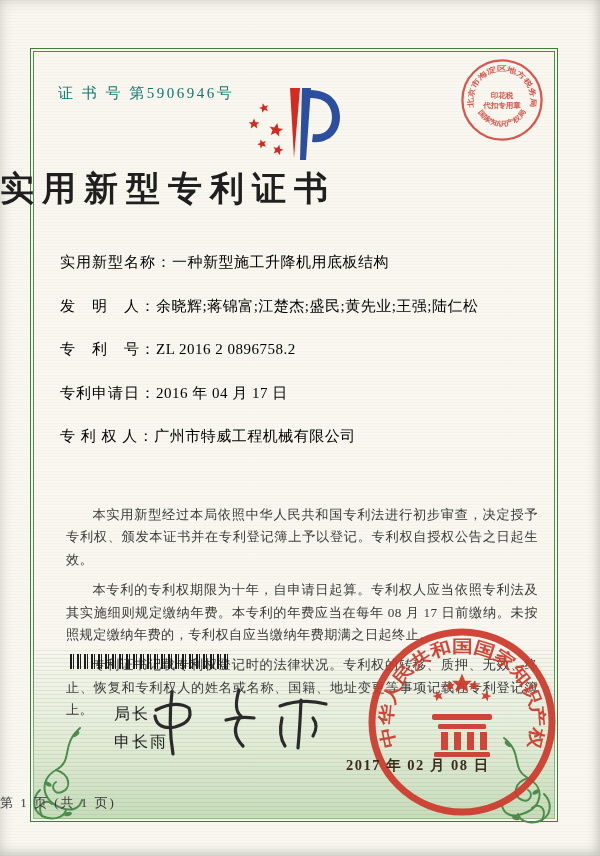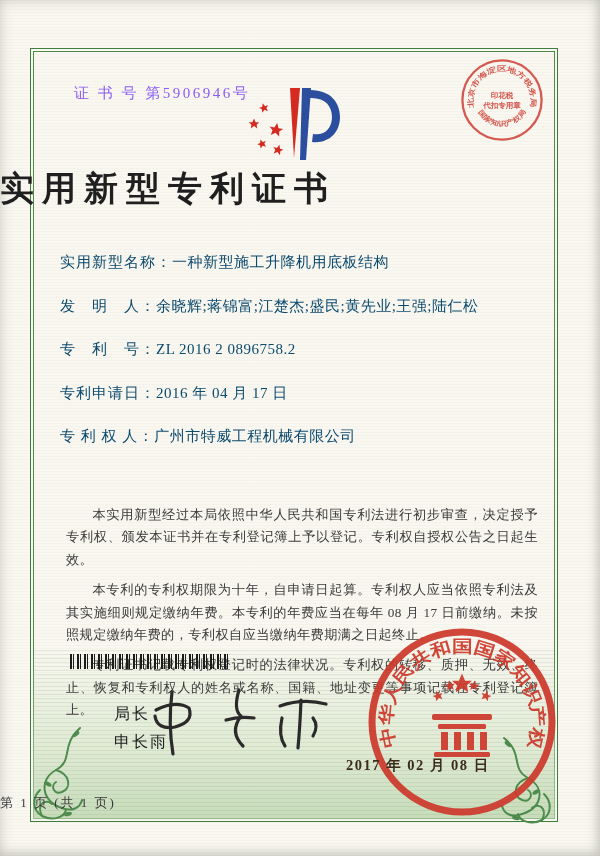--- a/index.html
+++ b/index.html
@@ -27,33 +27,33 @@
     position:absolute;inset:2px;border:1px solid #4c8a4c;
   }
   
   .bottom-band{
     position:absolute;left:33px;top:650px;width:522px;height:169px;z-index:1;
     background:
       repeating-linear-gradient(0deg, rgba(100,150,95,0.14) 0 1px, rgba(0,0,0,0) 1px 4px),
       linear-gradient(to bottom, rgba(210,228,200,0) 0%, rgba(200,222,186,0.45) 55%, rgba(183,211,168,0.75) 100%);
   }
   .cert-no{
-    position:absolute;left:74px;top:84px;z-index:2;
-    font-size:15px;letter-spacing:2.5px;color:#8b5cf6;
+    position:absolute;left:58px;top:84px;z-index:2;
+    font-size:15px;letter-spacing:2.5px;color:#0f766e;
   }
   .logo{position:absolute;left:240px;top:84px;z-index:2;}
   .title{
     position:absolute;left:0;top:166px;width:600px;z-index:2;
     text-align:left;font-size:34px;font-weight:bold;letter-spacing:8px;color:#1f1f1f;
   }
   .fields{
     position:absolute;left:60px;top:252px;width:480px;z-index:2;
     display:flex;flex-direction:column;gap:23.5px;
   }
-  .field-row{font-size:15px;line-height:20px;color:#0c4a6e;}
+  .field-row{font-size:15px;line-height:20px;color:#000000;}
   .flabel{white-space:pre;letter-spacing:1px;}
   .fvalue{letter-spacing:0.5px;}
   .paras{
     position:absolute;left:58px;top:496px;width:488px;z-index:2;
     font-size:13.2px;line-height:22.4px;color:#3a3a3a;text-align:justify;
   }
   .paras p{margin:8px;text-indent:2em;letter-spacing:0.4px;}
   .barcode{
     position:absolute;left:70px;top:654px;width:160px;height:15px;z-index:2;
     background:repeating-linear-gradient(90deg,

